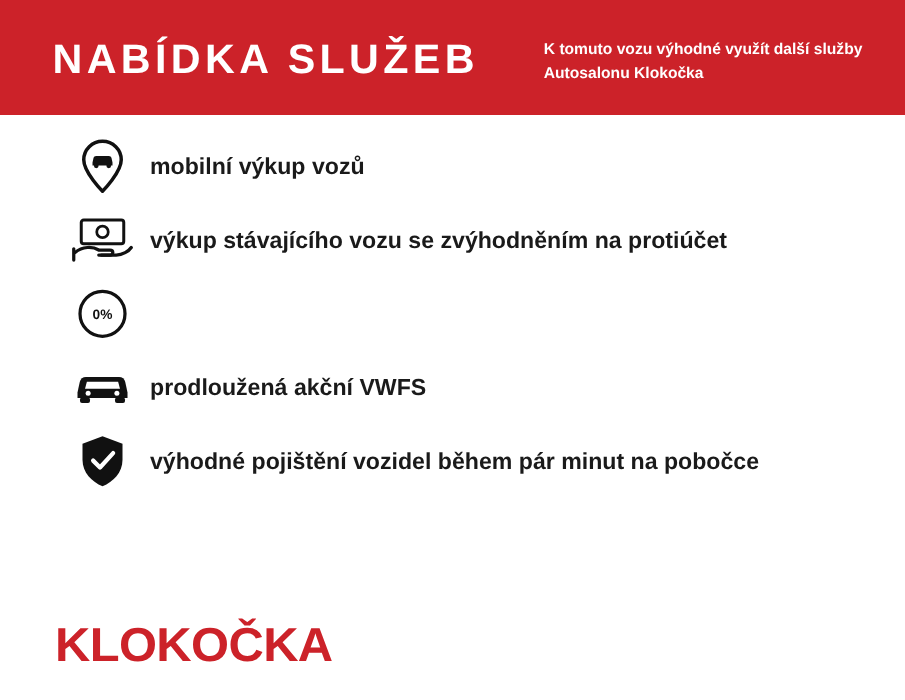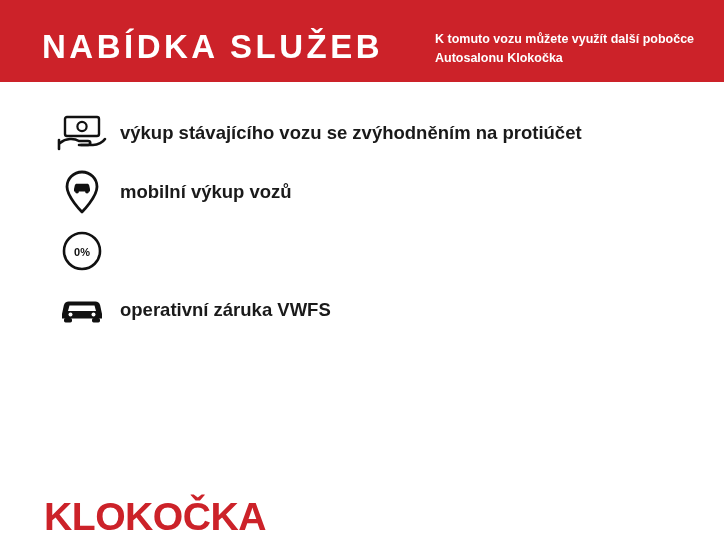--- a/index.html
+++ b/index.html
@@ -16,21 +16,21 @@
   .page {
     position: relative;
     width: 724px;
     height: 560px;
     background: #ffffff;
   }
   
   .header {
     position: relative;
     width: 724px;
-    height: 82px;
+    height: 92px;
     background: #cc2229;
     display: flex;
     align-items: center;
     box-sizing: border-box;
   }
   .header-title {
     position: absolute;
     left: 42px;
     top: 28px;
     color: #ffffff;
@@ -103,48 +103,48 @@
   }
   svg { display: block; }
 </style>
 </head>
 <body>
 
 <div class="page">
 
   <div class="header">
     <div class="header-title">NABÍDKA SLUŽEB</div>
-    <div class="header-sub">K tomuto vozu můžete využít další pobočce Autosalonu Klokočka</div>
+    <div class="header-sub">K tomuto vozu výhodné využít další služby Autosalonu Klokočka</div>
   </div>
 
   <div class="list">
+
+    <div class="row">
+      <div class="icon-box">
+        <svg width="40" height="46" viewBox="0 0 40 46">
+          <path d="M20 3 C11.7 3 5 9.6 5 17.8 C5 28 20 43 20 43 C20 43 35 28 35 17.8 C35 9.6 28.3 3 20 3 Z" fill="none" stroke="#111" stroke-width="2.8" stroke-linejoin="round"></path>
+          <path d="M12 20 L12.8 16.4 C13 15.4 13.9 14.8 14.9 14.8 L25.1 14.8 C26.1 14.8 27 15.4 27.2 16.4 L28 20 L28 22.4 L12 22.4 Z" fill="#111"></path>
+          <circle cx="15" cy="22.6" r="1.9" fill="#111"></circle>
+          <circle cx="25" cy="22.6" r="1.9" fill="#111"></circle>
+        </svg>
+      </div>
+      <div class="row-label">mobilní výkup vozů</div>
+    </div>
 
     <div class="row">
       <div class="icon-box">
         <svg width="50" height="40" viewBox="0 0 50 40">
           <rect x="8" y="4" width="34" height="19" rx="2" fill="none" stroke="#111" stroke-width="2.4"></rect>
           <circle cx="25" cy="13.5" r="4.6" fill="none" stroke="#111" stroke-width="2.2"></circle>
           <path d="M3 30 C9 25 17 25 22 28 L31 28 C34 28 34 32 31 32 L24 32" fill="none" stroke="#111" stroke-width="2.6" stroke-linecap="round" stroke-linejoin="round"></path>
           <path d="M22 32 L36 32 C41 32 46 29 48 26" fill="none" stroke="#111" stroke-width="2.6" stroke-linecap="round"></path>
           <path d="M2 27 L2 36" stroke="#111" stroke-width="2.6" stroke-linecap="round"></path>
         </svg>
       </div>
       <div class="row-label">výkup stávajícího vozu se zvýhodněním na protiúčet</div>
-    </div>
-
-    <div class="row">
-      <div class="icon-box">
-        <svg width="40" height="46" viewBox="0 0 40 46">
-          <path d="M20 3 C11.7 3 5 9.6 5 17.8 C5 28 20 43 20 43 C20 43 35 28 35 17.8 C35 9.6 28.3 3 20 3 Z" fill="none" stroke="#111" stroke-width="2.8" stroke-linejoin="round"></path>
-          <path d="M12 20 L12.8 16.4 C13 15.4 13.9 14.8 14.9 14.8 L25.1 14.8 C26.1 14.8 27 15.4 27.2 16.4 L28 20 L28 22.4 L12 22.4 Z" fill="#111"></path>
-          <circle cx="15" cy="22.6" r="1.9" fill="#111"></circle>
-          <circle cx="25" cy="22.6" r="1.9" fill="#111"></circle>
-        </svg>
-      </div>
-      <div class="row-label">mobilní výkup vozů</div>
     </div>
 
 
     <div class="row">
       <div class="icon-box">
         <svg width="42" height="42" viewBox="0 0 42 42">
           <circle cx="21" cy="21" r="18" fill="none" stroke="#111" stroke-width="2.6"></circle>
           <text x="21" y="25.5" text-anchor="middle" font-family="Liberation Sans, sans-serif" font-size="11" font-weight="bold" fill="#111">0%</text>
         </svg>
       </div>
@@ -154,23 +154,32 @@
       <div class="icon-box">
         <svg width="50" height="34" viewBox="0 0 50 34">
           <path d="M5 21 L6.8 12.5 C7.3 10.2 9.3 8.6 11.7 8.6 L38.3 8.6 C40.7 8.6 42.7 10.2 43.2 12.5 L45 21 L45 25.4 L5 25.4 Z" fill="#111"></path>
           <rect x="7" y="25" width="8" height="4.4" rx="1.6" fill="#111"></rect>
           <rect x="35" y="25" width="8" height="4.4" rx="1.6" fill="#111"></rect>
           <path d="M12.5 12.4 L37.5 12.4 L39 18 L11 18 Z" fill="#ffffff"></path>
           <circle cx="13.5" cy="21.6" r="2" fill="#ffffff"></circle>
           <circle cx="36.5" cy="21.6" r="2" fill="#ffffff"></circle>
         </svg>
       </div>
-      <div class="row-label">operativní záruka VWFS</div>
+      <div class="row-label">prodloužená akční VWFS</div>
     </div>
 
+    <div class="row">
+      <div class="icon-box">
+        <svg width="40" height="46" viewBox="0 0 40 46">
+          <path d="M20 3 L36 9 L36 22 C36 32 28.5 39.5 20 43 C11.5 39.5 4 32 4 22 L4 9 Z" fill="#111"></path>
+          <path d="M12.5 22.5 L18 28 L28.5 16.5" fill="none" stroke="#ffffff" stroke-width="3.4" stroke-linecap="round" stroke-linejoin="round"></path>
+        </svg>
+      </div>
+      <div class="row-label">výhodné pojištění vozidel během pár minut na pobočce</div>
+    </div>
 
   </div>
 
   <div class="footer">
     <span class="logo">KLOKOČKA</span>
   </div>
 
 </div>
 
 </body></html>

